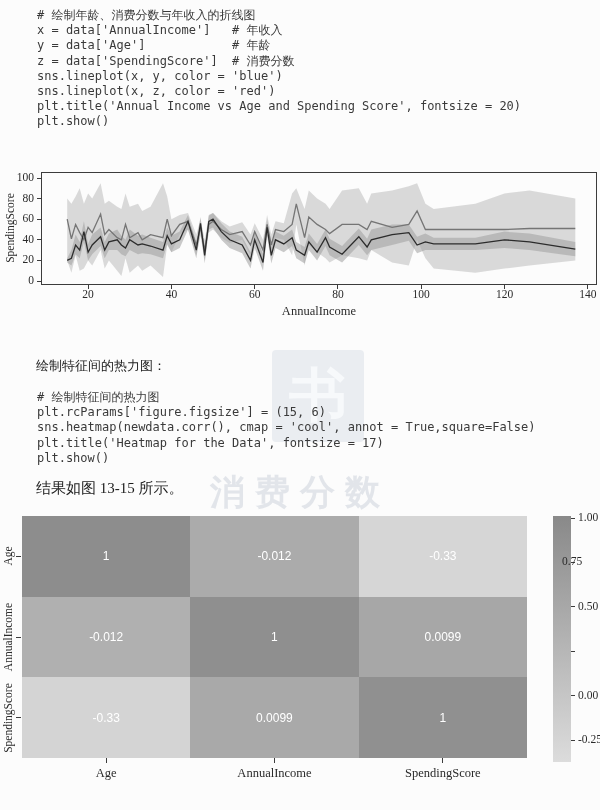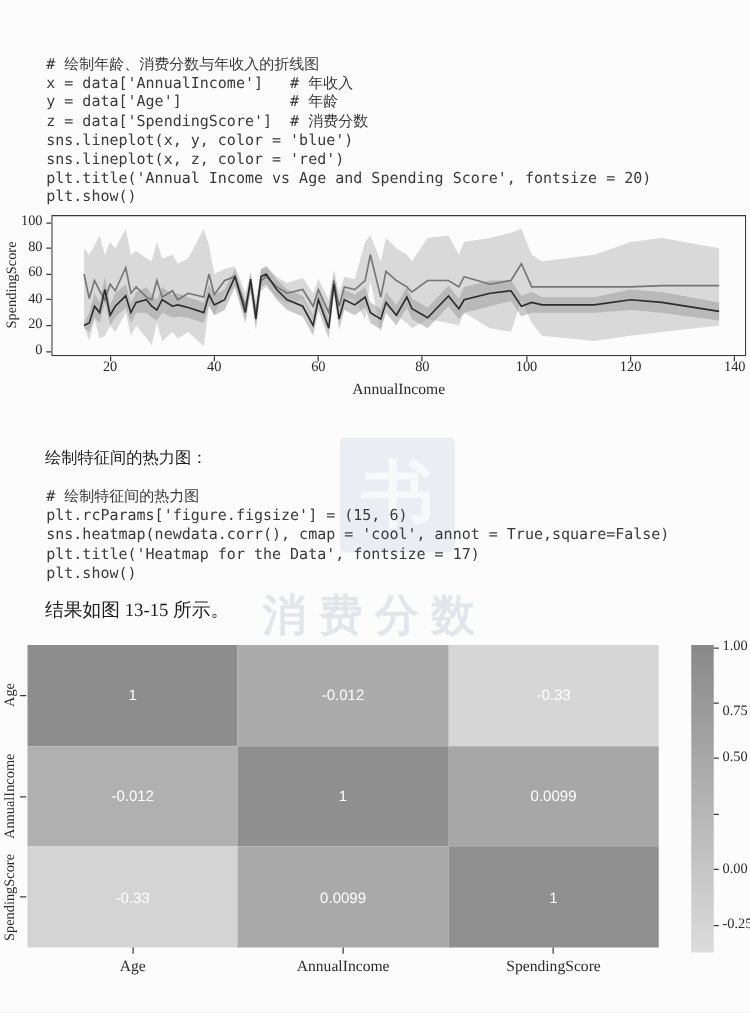--- a/index.html
+++ b/index.html
@@ -34,21 +34,21 @@
          letter-spacing:10px;color:#e2e5ea;}
 </style>
 </head>
 <body>
 
 <div class="page">
 
   <div class="wm wm-logo" style="left:272px;top:350px;width:92px;height:92px;">书</div>
   <div class="wm wm-cn" style="top:469px;">消费分数</div>
 
-  <pre class="code" id="code1" style="left:37px;top:8px;margin-top:36px;"># 绘制年龄、消费分数与年收入的折线图
+  <pre class="code" id="code1" style="left:37px;top:8px;"># 绘制年龄、消费分数与年收入的折线图
 x = data['AnnualIncome']   # 年收入
 y = data['Age']            # 年龄
 z = data['SpendingScore']  # 消费分数
 sns.lineplot(x, y, color = 'blue')
 sns.lineplot(x, z, color = 'red')
 plt.title('Annual Income vs Age and Spending Score', fontsize = 20)
 plt.show()</pre>
 
 
   <div id="fig14" style="left:0;top:0;width:600px;height:810px;pointer-events:none;">
@@ -118,21 +118,21 @@
       <div class="tickdash" style="position:absolute;left:16px;top:555.8px;width:5px;height:1px;"></div>
       <div class="vtext" style="position:absolute;left:8px;top:556.3px;">Age</div>
       <div class="tickdash" style="position:absolute;left:16px;top:636.5px;width:5px;height:1px;"></div>
       <div class="vtext" style="position:absolute;left:8px;top:637.0px;">AnnualIncome</div>
       <div class="tickdash" style="position:absolute;left:16px;top:717.2px;width:5px;height:1px;"></div>
       <div class="vtext" style="position:absolute;left:8px;top:717.7px;">SpendingScore</div>
       <div style="position:absolute;left:553px;top:516px;width:18px;height:246px;background:linear-gradient(#898989,#dcdcdc);"></div>
       <div class="tickdash" style="position:absolute;left:571px;top:517.5px;width:4px;height:1px;"></div>
       <div class="cb-lab" style="position:absolute;left:578px;top:511.0px;">1.00</div>
       <div class="tickdash" style="position:absolute;left:571px;top:561.9px;width:4px;height:1px;"></div>
-      <div class="cb-lab" style="position:absolute;left:578px;top:555.4px;margin-top:8px;">0.75</div>
+      <div class="cb-lab" style="position:absolute;left:562px;top:555.4px;">0.75</div>
       <div class="tickdash" style="position:absolute;left:571px;top:606.3px;width:4px;height:1px;"></div>
       <div class="cb-lab" style="position:absolute;left:578px;top:599.8px;">0.50</div>
       <div class="tickdash" style="position:absolute;left:571px;top:650.7px;width:4px;height:1px;"></div>
       <div class="cb-lab" style="position:absolute;left:610px;top:644.2px;font-weight:bold;">0.25</div>
       <div class="tickdash" style="position:absolute;left:571px;top:695.1px;width:4px;height:1px;"></div>
       <div class="cb-lab" style="position:absolute;left:578px;top:688.6px;">0.00</div>
       <div class="tickdash" style="position:absolute;left:571px;top:739.5px;width:4px;height:1px;"></div>
       <div class="cb-lab" style="position:absolute;left:578px;top:733.0px;">-0.25</div>
     </div>
   <div class="caption" style="top:829px;padding-left:12px;">图 13-15　特征间的热力图</div>

